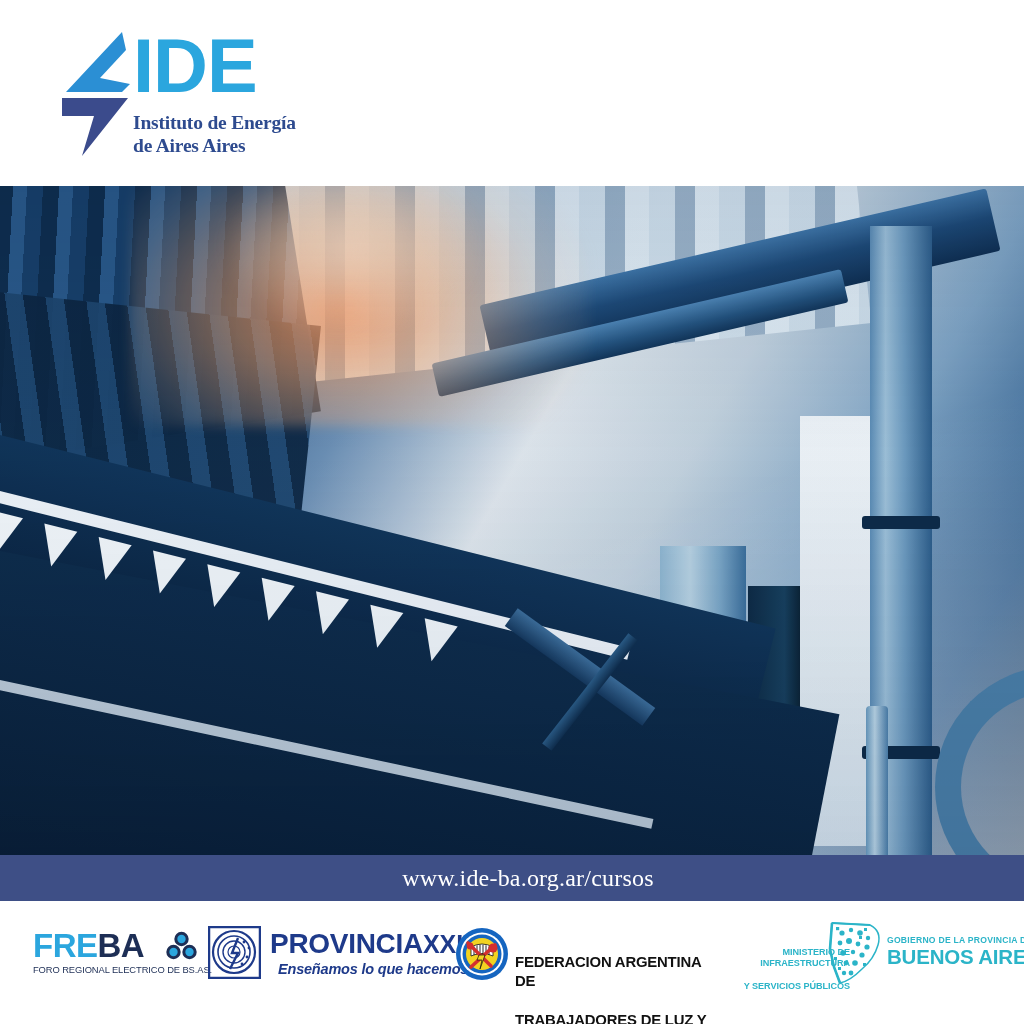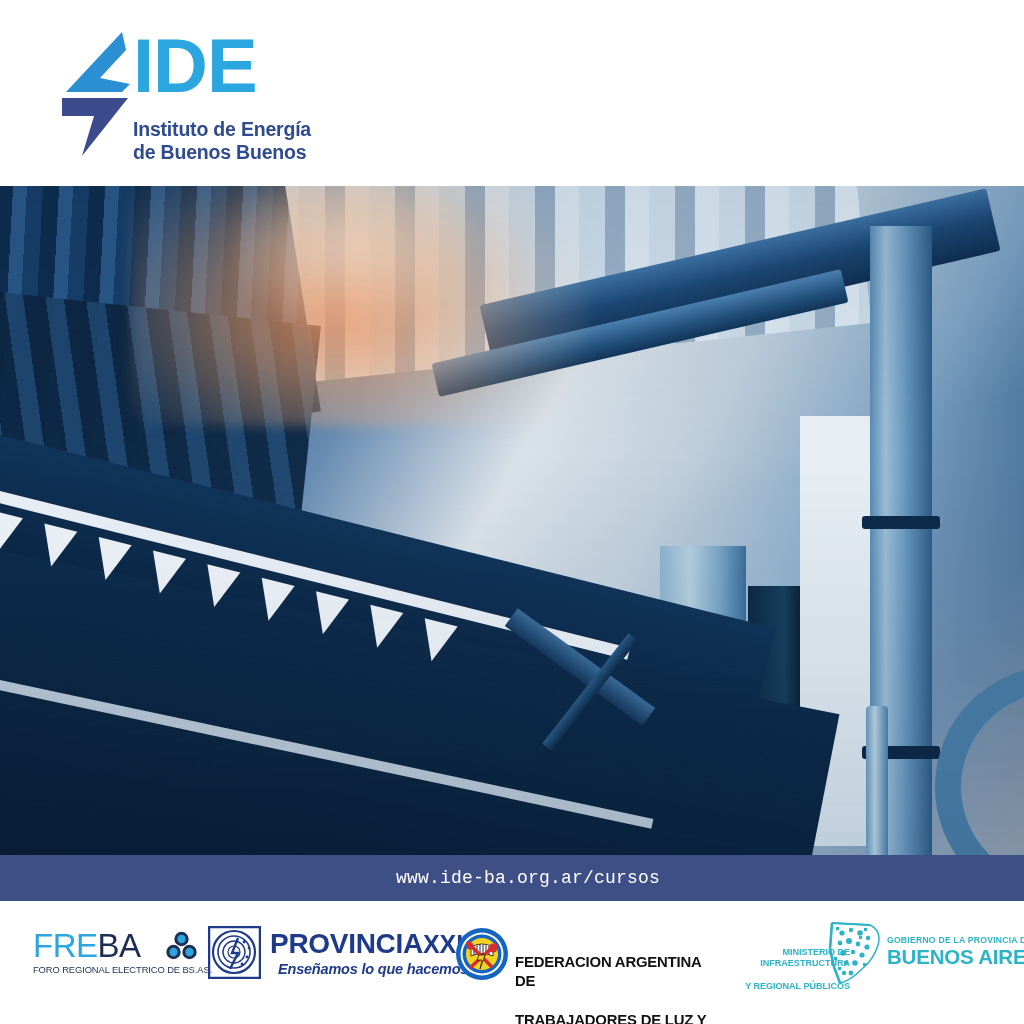--- a/index.html
+++ b/index.html
@@ -15,23 +15,23 @@
   .header{position:absolute;left:0;top:0;width:1024px;height:186px;background:#ffffff;border-radius:17px;}
   .logo-wrap{position:absolute;left:60px;top:28px;width:300px;height:132px;}
   .bolt{position:absolute;left:0;top:2px;width:70px;height:128px;}
   .logo-text{position:absolute;left:73px;top:0px;}
   .ide-word{
     font-family:"Liberation Sans", sans-serif;
     font-weight:bold;font-size:76px;line-height:76px;
     color:#2BA6DE;letter-spacing:-1px;
   }
   .ide-sub{
-    font-family:Liberation Sans, sans-serif;
+    font-family:Liberation Serif, serif;
     font-weight:bold;font-size:19.5px;line-height:23px;
-    color:#2E4B8F;margin-top:14px;letter-spacing:-0.2px;
+    color:#2E4B8F;margin-top:7px;letter-spacing:-0.2px;
   }
 
   
   .photo{
     position:absolute;left:0;top:186px;width:1024px;height:669px;
     overflow:hidden;background:#c9d6e4;
   }
   .photo-base{
     position:absolute;inset:0;
     background:
@@ -163,33 +163,33 @@
     white-space:pre-line;
   }
 
   
   .url-bar{
     position:absolute;left:0;top:855px;width:1024px;height:46px;
     background:#3E4F86;
     display:flex;align-items:center;justify-content:center;
   }
   .url-text{
-    color:#ffffff;font-size:18px;font-weight:normal;letter-spacing:.2px;
-    font-family:Liberation Mono, monospace;
+    color:#ffffff;font-size:24px;font-weight:normal;letter-spacing:.2px;
+    font-family:Liberation Serif, serif;
     margin-left:32px;
   }
 
   
   .footer{
     position:absolute;left:0;top:901px;width:1024px;height:123px;background:#ffffff;
   }
 
   
   .freba{position:absolute;left:33px;top:28px;width:172px;height:48px;}
-  .freba-word{font-size:33px;font-weight:normal;letter-spacing:-0.5px;line-height:33px;}
+  .freba-word{font-size:33px;font-weight:bold;letter-spacing:-0.5px;line-height:33px;}
   .freba-fre{color:#2BA6DE;}
   .freba-ba{color:#1D2E55;}
   .freba-sub{
     font-size:9.2px;color:#1D2E55;font-weight:normal;letter-spacing:-0.1px;
     margin-top:3px;white-space:nowrap;transform:scaleX(1.02);transform-origin:left;
   }
   .freba-dots{position:absolute;left:133px;top:2px;width:31px;height:29px;}
 
   
   .fundaluz{position:absolute;left:208px;top:25px;width:228px;height:56px;}
@@ -233,21 +233,21 @@
   <div class="header">
     <div class="logo-wrap">
       <svg class="bolt" viewBox="0 0 70 128">
         <polygon points="62,2 6,62 62,62 70,54 40,48 66,20" fill="#2B8FD4"></polygon>
         <polygon points="2,68 68,68 22,126 34,86 2,86" fill="#3B4B8C"></polygon>
       </svg>
       <div class="logo-text">
         <div class="ide-word">IDE</div>
         <div class="ide-sub">
           <div>Instituto de Energía</div>
-          <div>de Buenos Buenos</div>
+          <div>de Aires Aires</div>
         </div>
       </div>
     </div>
   </div>
 
   <div class="photo">
     <div class="photo-base"></div>
     <div class="beamTop"></div>
     <div class="beamL"></div>
     <div class="beamL2"></div>
@@ -355,21 +355,21 @@
       </svg>
       <div class="fa-text">
         <div>FEDERACION ARGENTINA DE</div>
         <div>TRABAJADORES DE LUZ Y FUERZA</div>
       </div>
     </div>
 
     <div class="gobba">
       <div class="min-text">
         <div>MINISTERIO DE INFRAESTRUCTURA</div>
-        <div>Y REGIONAL PÚBLICOS</div>
+        <div>Y SERVICIOS PÚBLICOS</div>
       </div>
       <svg class="ba-map" viewBox="0 0 74 68">
         <g fill="none" stroke="#2BB4C8" stroke-width="1.5">
           <path d="M12 4 L50 6 Q62 12 58 26 Q54 40 42 50 Q30 62 20 64 L14 48 L10 30 Z"></path>
         </g>
         <g fill="#2BB4C8">
           <circle cx="22" cy="14" r="2.6"></circle>
             <circle cx="31" cy="11" r="2.2"></circle>
             <circle cx="40" cy="14" r="2.8"></circle>
           <circle cx="48" cy="19" r="2.2"></circle>

